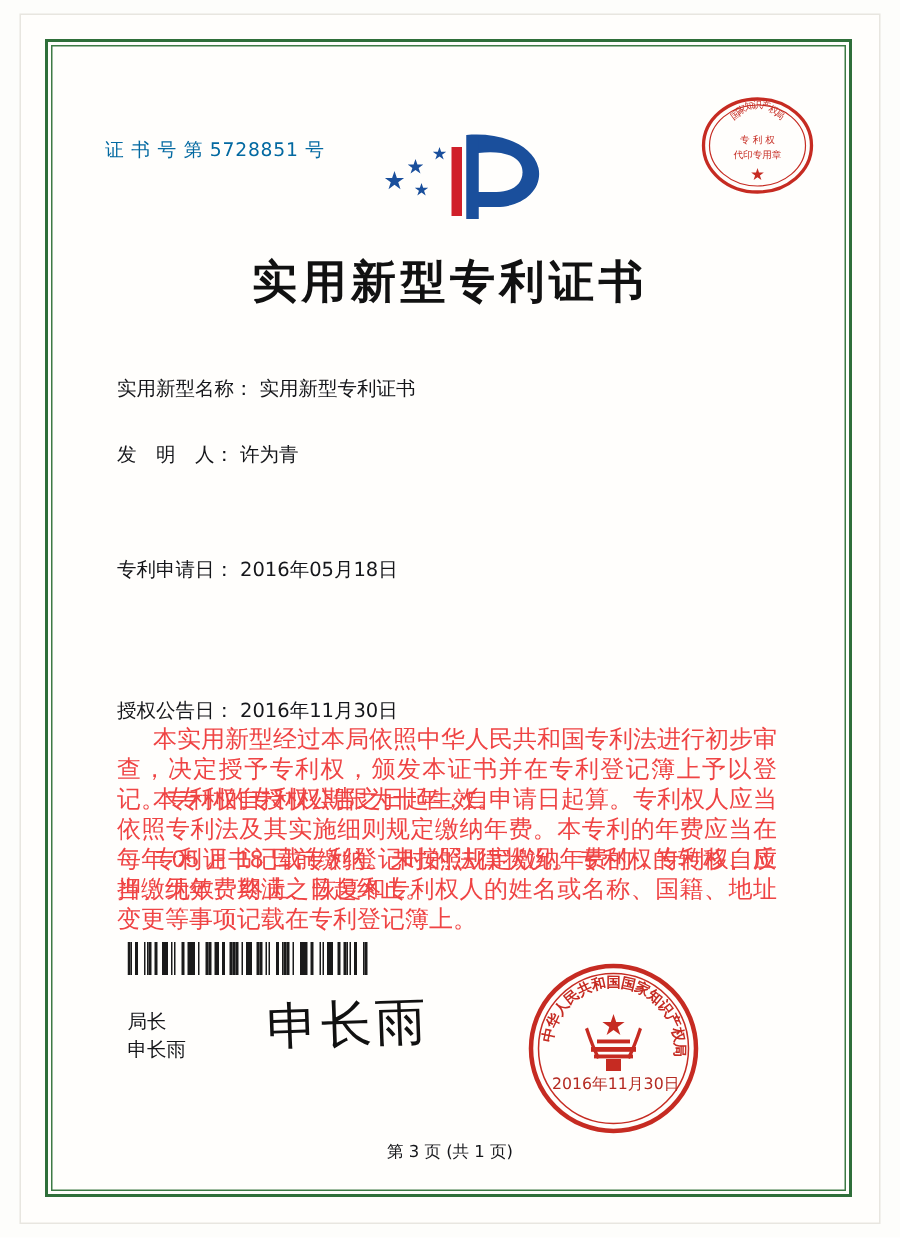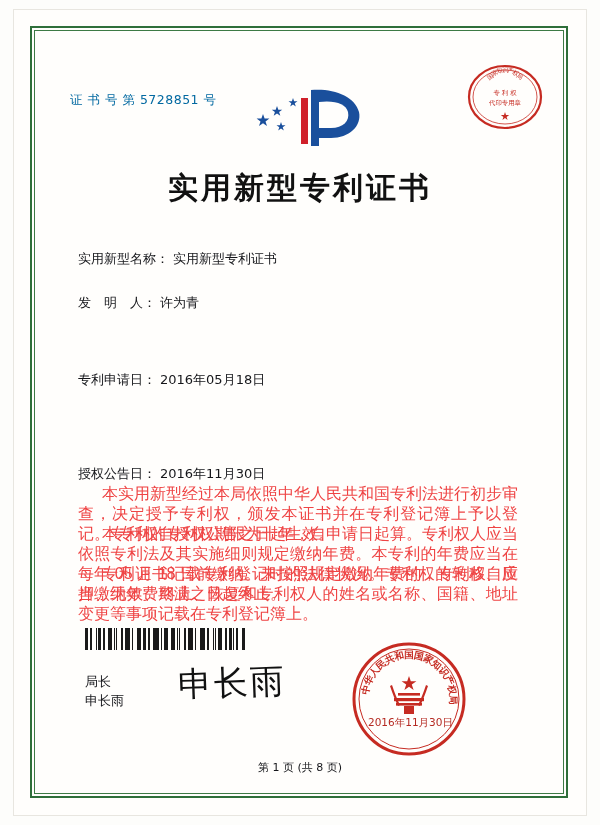--- a/index.html
+++ b/index.html
@@ -367,14 +367,14 @@
         <rect x="46" y="63" width="26" height="2.6"></rect>
         <rect x="48" y="53" width="22" height="2.6"></rect>
         <path d="M40 46 Q44 58 48 66 L50 65 Q46 57 42 45 Z"></path>
         <path d="M78 46 Q74 58 70 66 L68 65 Q72 57 76 45 Z"></path>
         <rect x="54" y="66" width="10" height="8"></rect>
       </g>
     </svg>
   </div>
   <div id="seal-date">2016年11月30日</div>
 
-  <div id="footer">第 1 页 (共 8 页)</div>
+  <div id="footer">第 3 页 (共 1 页)</div>
 </div>
 
 </body></html>

